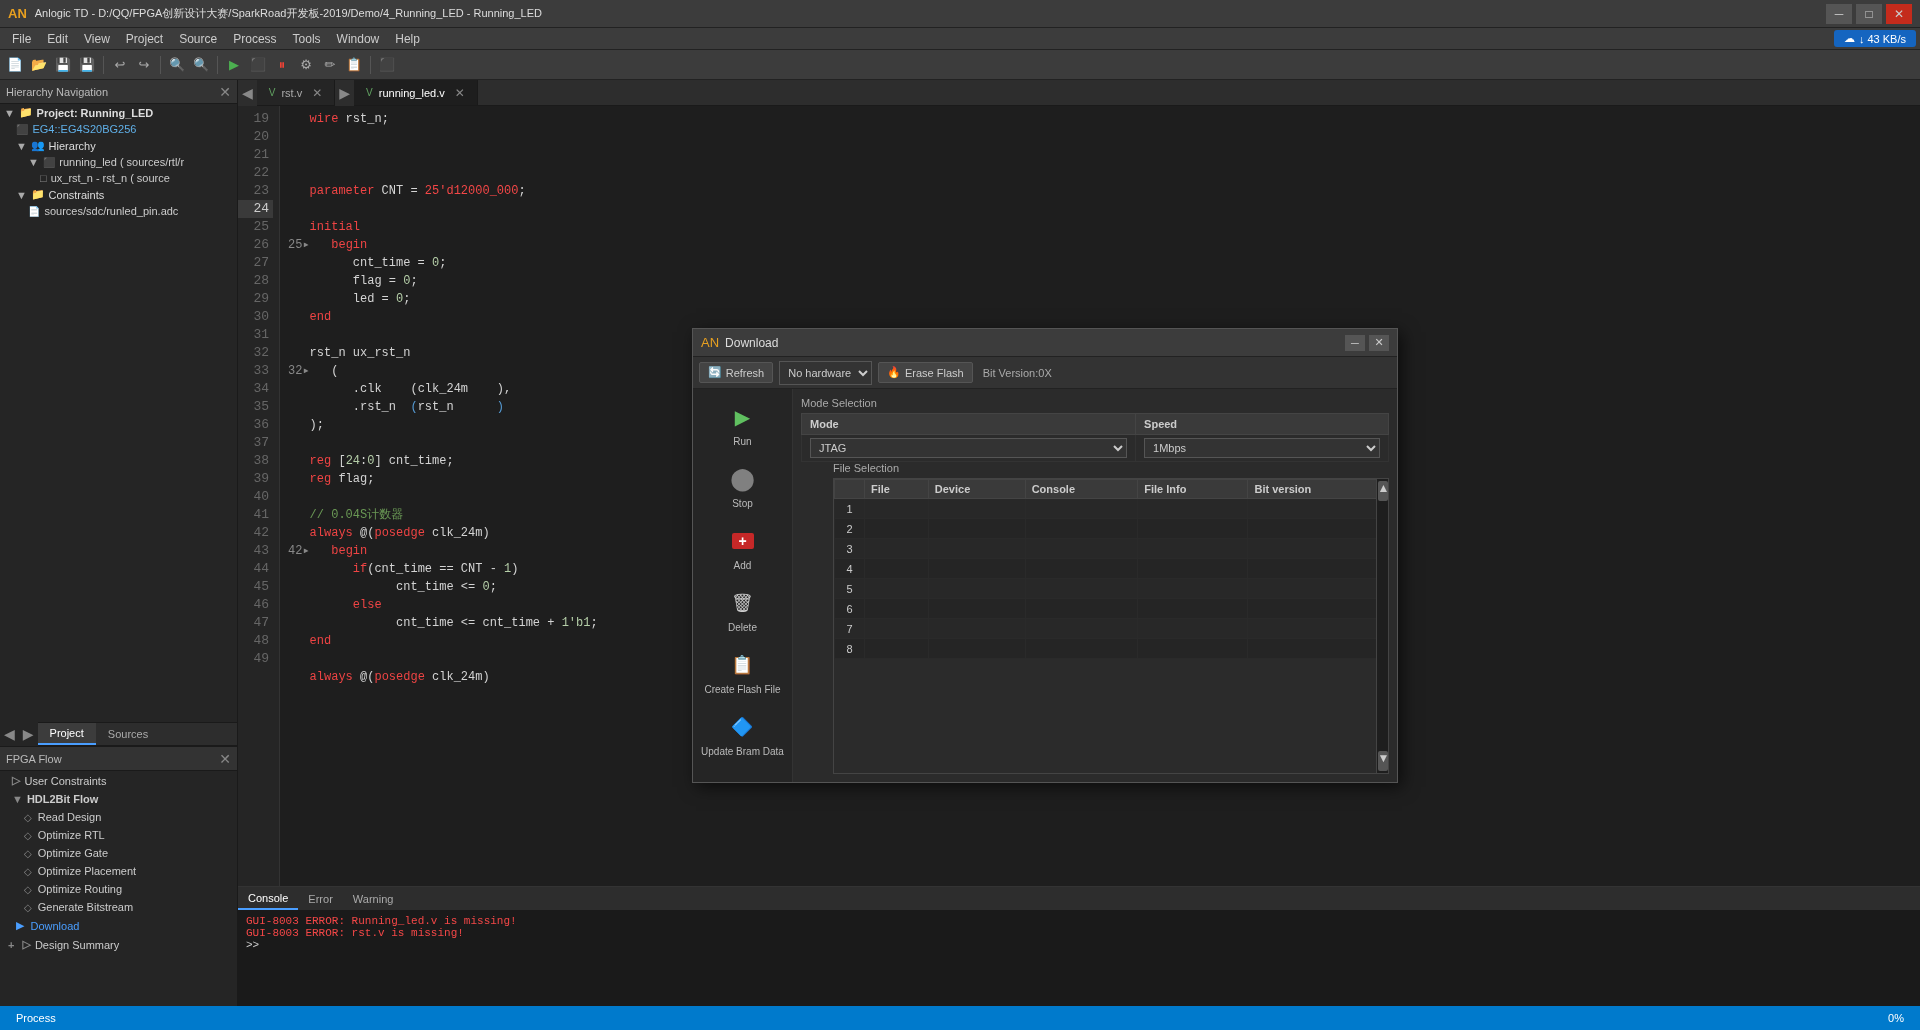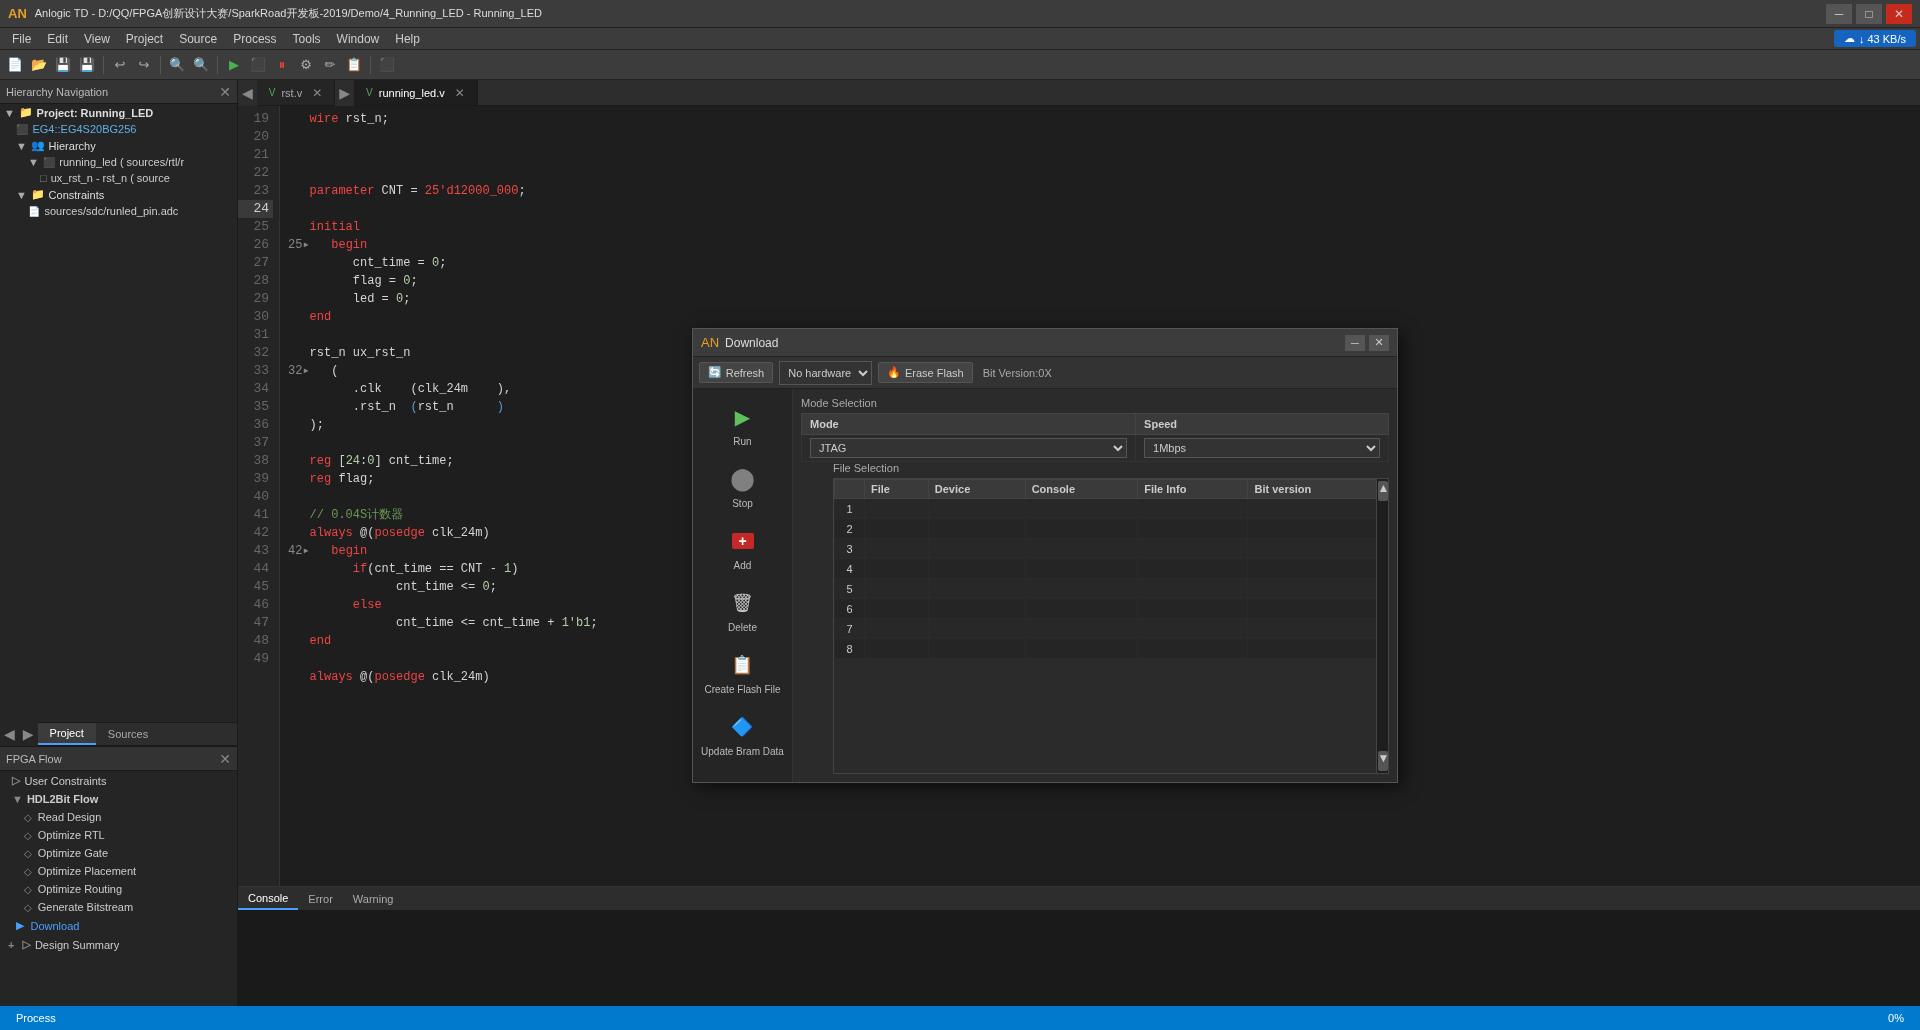--- a/index.html
+++ b/index.html
@@ -359,20 +359,25 @@
 
    <span class="kw">always</span> @(<span class="kw">posedge</span> clk_24m)</div>
     </div>
 
     <div id="console-area">
       <div id="console-tabs">
         <div class="ctab active">Console</div>
         <div class="ctab">Error</div>
         <div class="ctab">Warning</div>
       </div>
+      <div id="console-content">
+        <div class="error-line">GUI-8003 ERROR: Running_led.v is missing!</div>
+        <div class="error-line">GUI-8003 ERROR: rst.v is missing!</div>
+        <div class="prompt">&gt;&gt;</div>
+      </div>
     </div>
 
   </div>
 
 </div>
 
 <div id="statusbar">
   <span class="sb-item">Process</span>
   <span class="sb-right sb-item">0%</span>
 </div>

